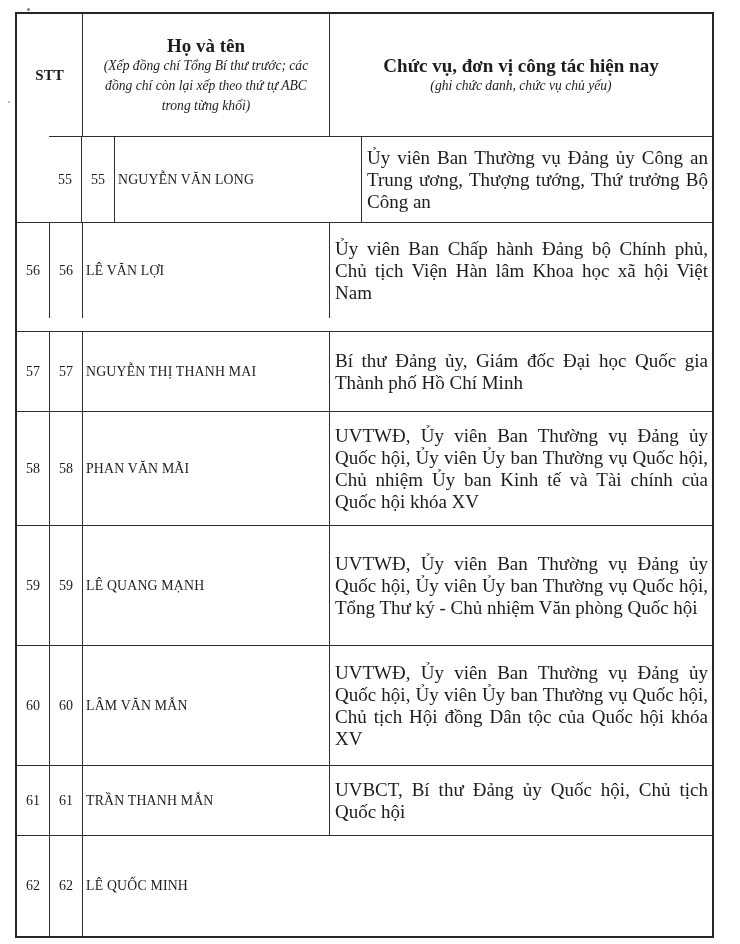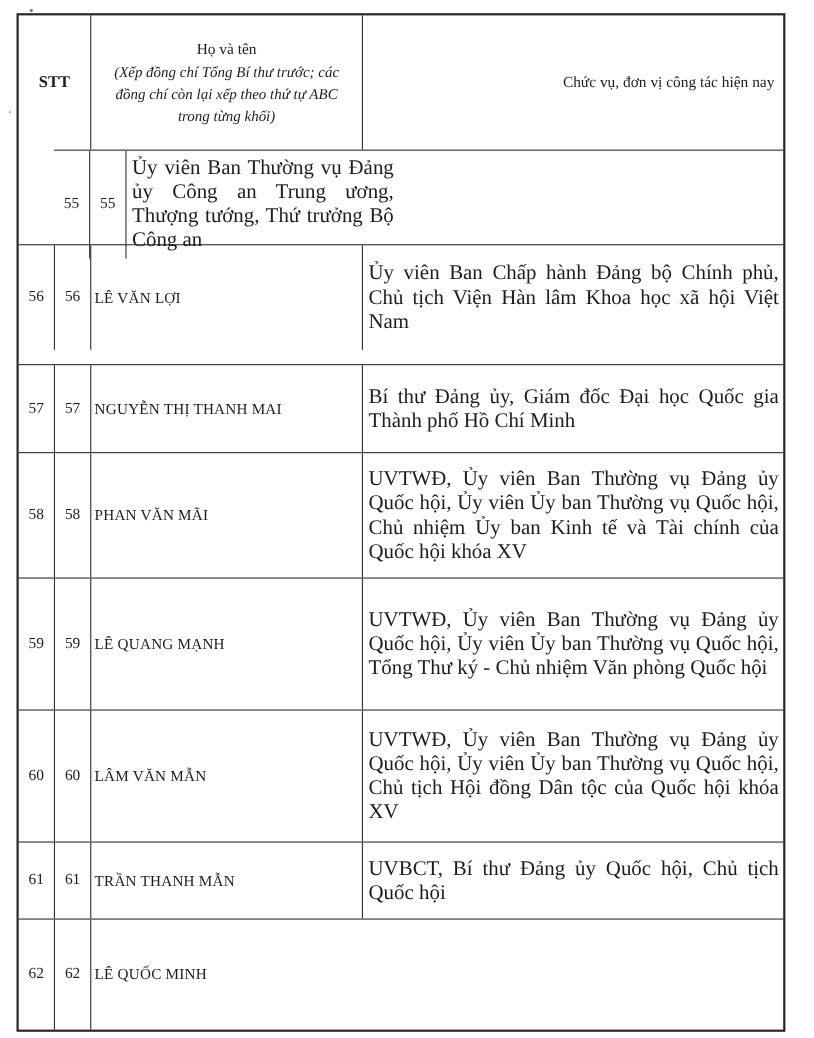--- a/index.html
+++ b/index.html
@@ -85,22 +85,22 @@
 
   
   .c-head {
     flex-direction: column;
     justify-content: center;
     text-align: center;
     padding: 4px 8px;
   }
   .c-head-stt { grid-column: 1 / 3; font-family: Liberation Serif, serif; }
   .hd-title {
-    font-weight: normal;
-    font-size: 14px;
+    font-weight: bold;
+    font-size: 19px;
     line-height: 21px;
   }
   .hd-note {
     font-style: italic;
     font-size: 13.6px;
     line-height: 20px;
   }
   .hd-stt {
     font-weight: bold;
     font-size: 15px;
@@ -115,28 +115,30 @@
 <div class="doc-table">
 
   <div class="row h-head">
     <div class="c c-head c-head-stt">
       <div class="hd-stt">STT</div>
     </div>
     <div class="c c-head" style="grid-column: 3;">
       <div class="hd-title">Họ và tên</div>
       <div class="hd-note">(Xếp đồng chí Tổng Bí thư trước; các đồng chí còn lại xếp theo thứ tự ABC trong từng khối)</div>
     </div>
-    <div class="c c-head" style="grid-column: 4; align-items: flex-end;">
+    <div class="c c-head" style="grid-column: 4;">
       <div class="hd-title">Chức vụ, đơn vị công tác hiện nay</div>
+      <div class="hd-note">(ghi chức danh, chức vụ chủ yếu)</div>
     </div>
   </div>
 
   <div class="row h-r0">
     <div class="c c-no">55</div>
     <div class="c c-no">55</div>
+    <div class="c c-name">NGUYỄN VĂN LONG</div>
     <div class="c c-pos">
       <div class="pos-text">Ủy viên Ban Thường vụ Đảng ủy Công an Trung ương, Thượng tướng, Thứ trưởng Bộ Công an</div>
     </div>
   </div>
 
   <div class="row h-r1">
     <div class="c c-no">56</div>
     <div class="c c-no">56</div>
     <div class="c c-name">LÊ VĂN LỢI</div>
     <div class="c c-pos">

